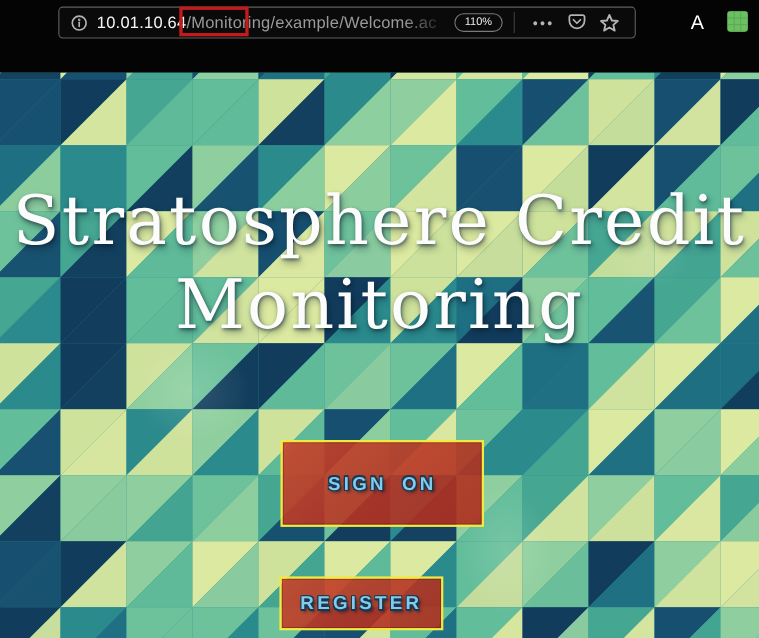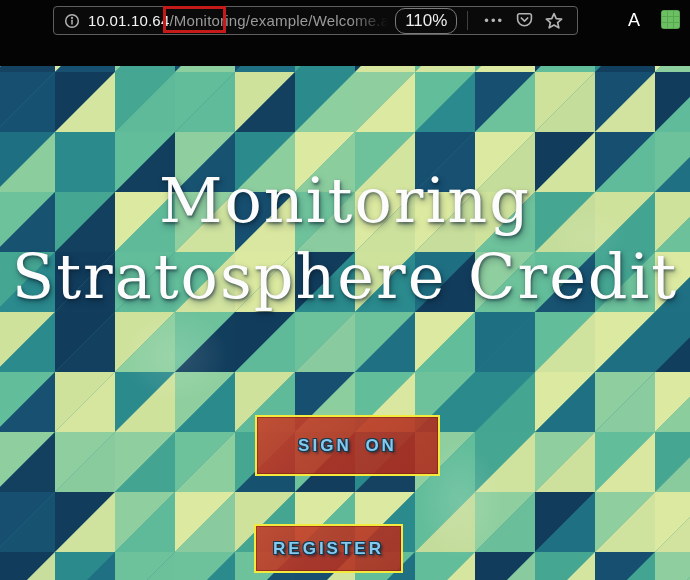--- a/index.html
+++ b/index.html
@@ -12,21 +12,21 @@
            background:#0a0a0a;border:1px solid #5f5f5f;border-radius:4px;
            display:flex;align-items:center;padding:0 8px 0 10px;}
   .info-icon{flex:0 0 auto;width:16px;height:16px;margin-right:8px;}
   .url-text{flex:1 1 auto;position:relative;overflow:hidden;white-space:nowrap;
             font-size:15px;letter-spacing:.2px;}
   .url-text::after{content:"";position:absolute;top:0;right:0;width:46px;height:100%;
             background:linear-gradient(to right,rgba(10,10,10,0),#0a0a0a 85%);}
   .url-host{color:#f5f5f5;}
   .url-path{color:#9a9a9a;}
   .zoom-badge{flex:0 0 auto;border:1px solid #7a7a7a;border-radius:10px;color:#ededed;
-            font-size:17px;padding:2px 9px;margin:0 10px 0 0;}
+            font-size:10px;padding:2px 9px;margin:0 10px 0 0;}
   .tb-divider{flex:0 0 auto;width:1px;height:19px;background:#3f3f3f;margin-right:10px;}
   .icon-btn{flex:0 0 auto;background:none;border:none;padding:0;margin:0 6px;cursor:pointer;
             display:flex;align-items:center;height:100%;}
   .overflow-dots{color:#b5b5b5;font-size:13px;letter-spacing:2px;line-height:1;}
   .annotation-box{position:absolute;left:163px;top:6px;width:63px;height:27px;
             border:3px solid #c51a1a;box-sizing:border-box;pointer-events:none;}
   .profile-letter{position:absolute;right:44px;top:8px;color:#fff;font-size:18px;
             background:none;border:none;padding:2px 6px;cursor:pointer;}
   .ext-icon{position:absolute;right:10px;top:10px;width:19px;height:19px;border:none;cursor:pointer;
             border-radius:3px;background-color:#6cbf63;
@@ -49,21 +49,21 @@
   .page-title span{display:block;}
 
   .hero-btn{position:absolute;box-sizing:border-box;border:2px solid #f4ea3d;
       background:linear-gradient(135deg,rgba(200,70,45,.92) 0%,rgba(186,52,34,.88) 45%,rgba(172,45,30,.9) 100%);
       box-shadow:inset 0 0 0 1px rgba(110,20,10,.45);
       color:#85c9ec;font-family:"Liberation Sans",sans-serif;font-weight:bold;
       font-size:17px;letter-spacing:3px;word-spacing:6px;cursor:pointer;
       display:flex;align-items:center;justify-content:center;
       text-shadow:-1px -1px 0 #143a52,1px -1px 0 #143a52,-1px 1px 0 #143a52,
                   1px 1px 0 #143a52,2px 2px 3px rgba(6,25,40,.85);}
-  .btn-signon{left:255px;top:349px;width:185px;height:61px;}
+  .btn-signon{left:255px;top:334px;width:185px;height:79px;}
   .btn-register{left:254px;top:458px;width:149px;height:49px;}
 
   svg.line-icon{stroke:#b3b3b3;fill:none;stroke-width:1.5;stroke-linecap:round;stroke-linejoin:round;}
 </style>
 </head>
 <body>
 
 <div class="stage">
 
   <div class="toolbar">
@@ -337,21 +337,21 @@
         <polygon points="535,486 595,486 535,546" fill="#45a692"></polygon>
         <polygon points="595,486 595,546 535,546" fill="#dce9a0" fill-opacity="0.96"></polygon>
         <polygon points="595,486 655,486 595,546" fill="#174f70"></polygon>
         <polygon points="655,486 655,546 595,546" fill="#45a692" fill-opacity="0.94"></polygon>
         <polygon points="655,486 715,486 655,546" fill="#8fcf9f"></polygon>
         <polygon points="715,486 715,546 655,546" fill="#8fcf9f" fill-opacity="0.98"></polygon>
       </svg>
     <div class="smudges"></div>
 
     <h1 class="page-title">
+        <span>Stratosphere Credit</span>
         <span>Monitoring</span>
-        <span>Stratosphere Credit</span>
       </h1>
 
     <button class="hero-btn btn-signon">SIGN ON</button>
     <button class="hero-btn btn-register">REGISTER</button>
   </div>
 
 </div>
 
 </body></html>

